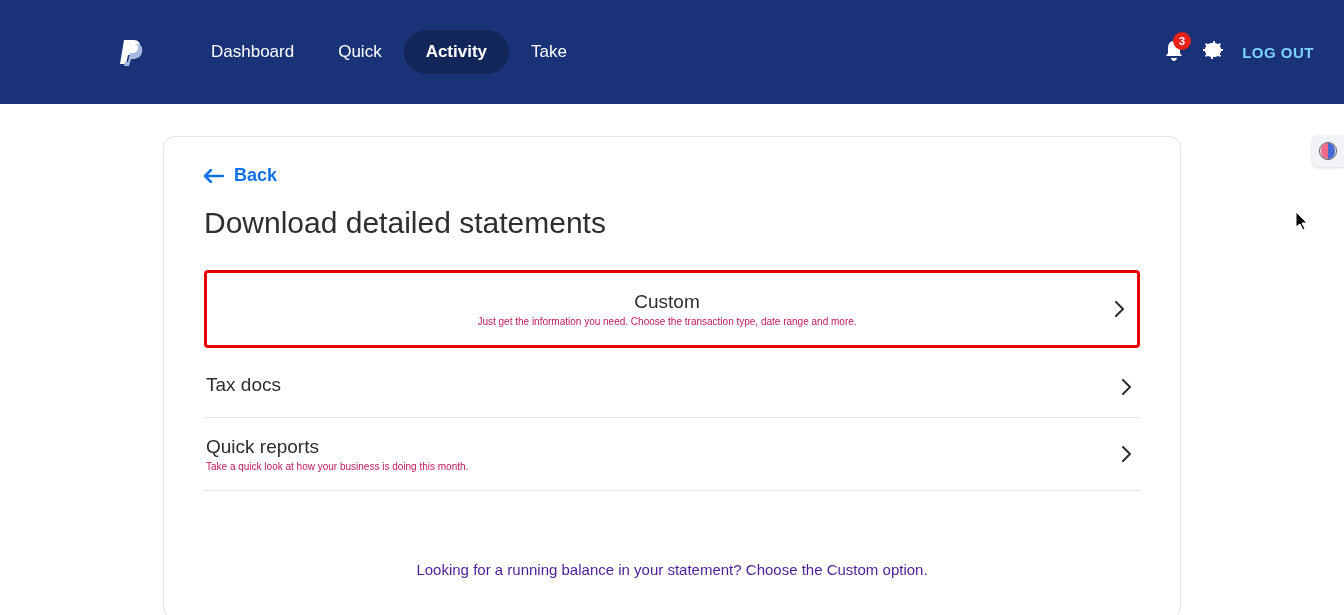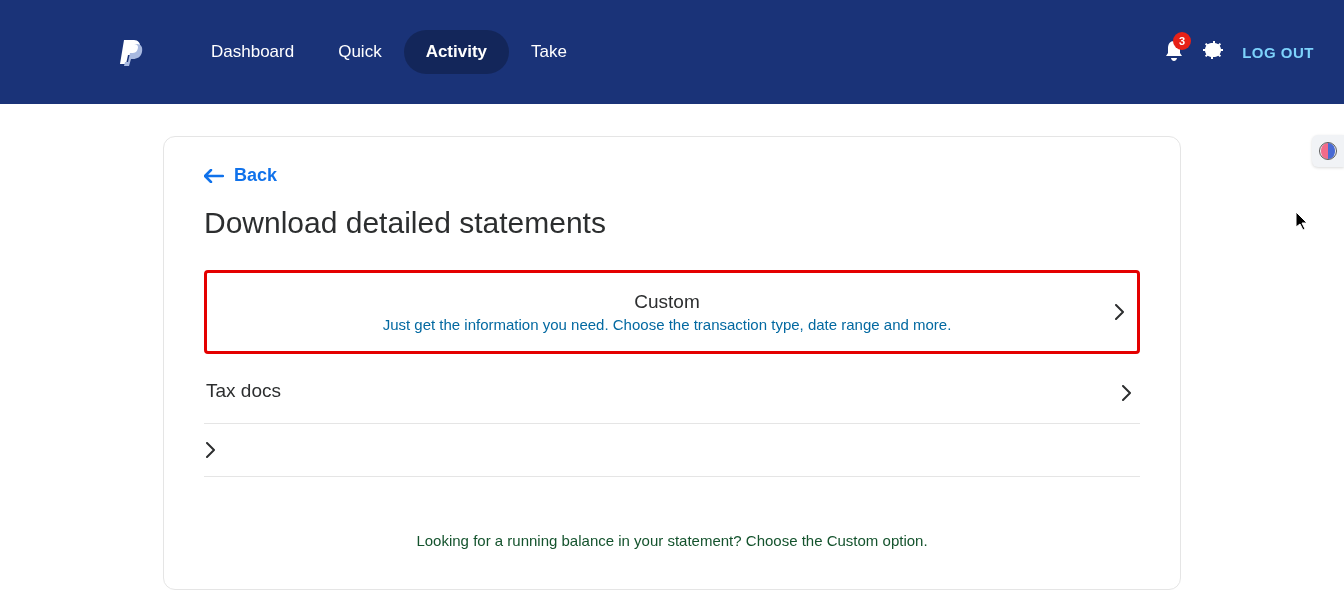--- a/index.html
+++ b/index.html
@@ -121,31 +121,31 @@
     .option-content {
       flex: 1;
     }
     .option-title {
       font-size: 19px;
       font-weight: 400;
       color: #2c2e2f;
       margin-bottom: 3px;
     }
     .option-desc {
-      font-size: 15px;
-      color: #0369a1;
+      font-size: 10px;
+      color: #be185d;
     }
     .chevron {
       flex-shrink: 0;
     }
     .footer-text {
       text-align: center;
       font-size: 15px;
-      color: #14532d;
-      margin-top: 55px;
+      color: #4c1d95;
+      margin-top: 70px;
     }
     .side-widget {
       position: absolute;
       right: 0;
       top: 135px;
       width: 32px;
       height: 32px;
       background: #f1f3f6;
       border-radius: 6px 0 0 6px;
       display: flex;
@@ -215,20 +215,24 @@
   <div class="option-row">
     <div class="option-content">
       <div class="option-title">Tax docs</div>
     </div>
     <svg class="chevron" width="10" height="16" viewBox="0 0 10 16">
       <path d="M 1 1 L 8 8 L 1 15" stroke="#2c2e2f" stroke-width="2" fill="none" stroke-linecap="round" stroke-linejoin="round"></path>
     </svg>
   </div>
 
   <div class="option-row">
+    <div class="option-content">
+      <div class="option-title">Quick reports</div>
+      <div class="option-desc">Take a quick look at how your business is doing this month.</div>
+    </div>
     <svg class="chevron" width="10" height="16" viewBox="0 0 10 16">
       <path d="M 1 1 L 8 8 L 1 15" stroke="#2c2e2f" stroke-width="2" fill="none" stroke-linecap="round" stroke-linejoin="round"></path>
     </svg>
   </div>
 
   <div class="footer-text">Looking for a running balance in your statement? Choose the Custom option.</div>
 </div>
 
 <div class="side-widget">
   <svg width="20" height="20" viewBox="0 0 20 20">

